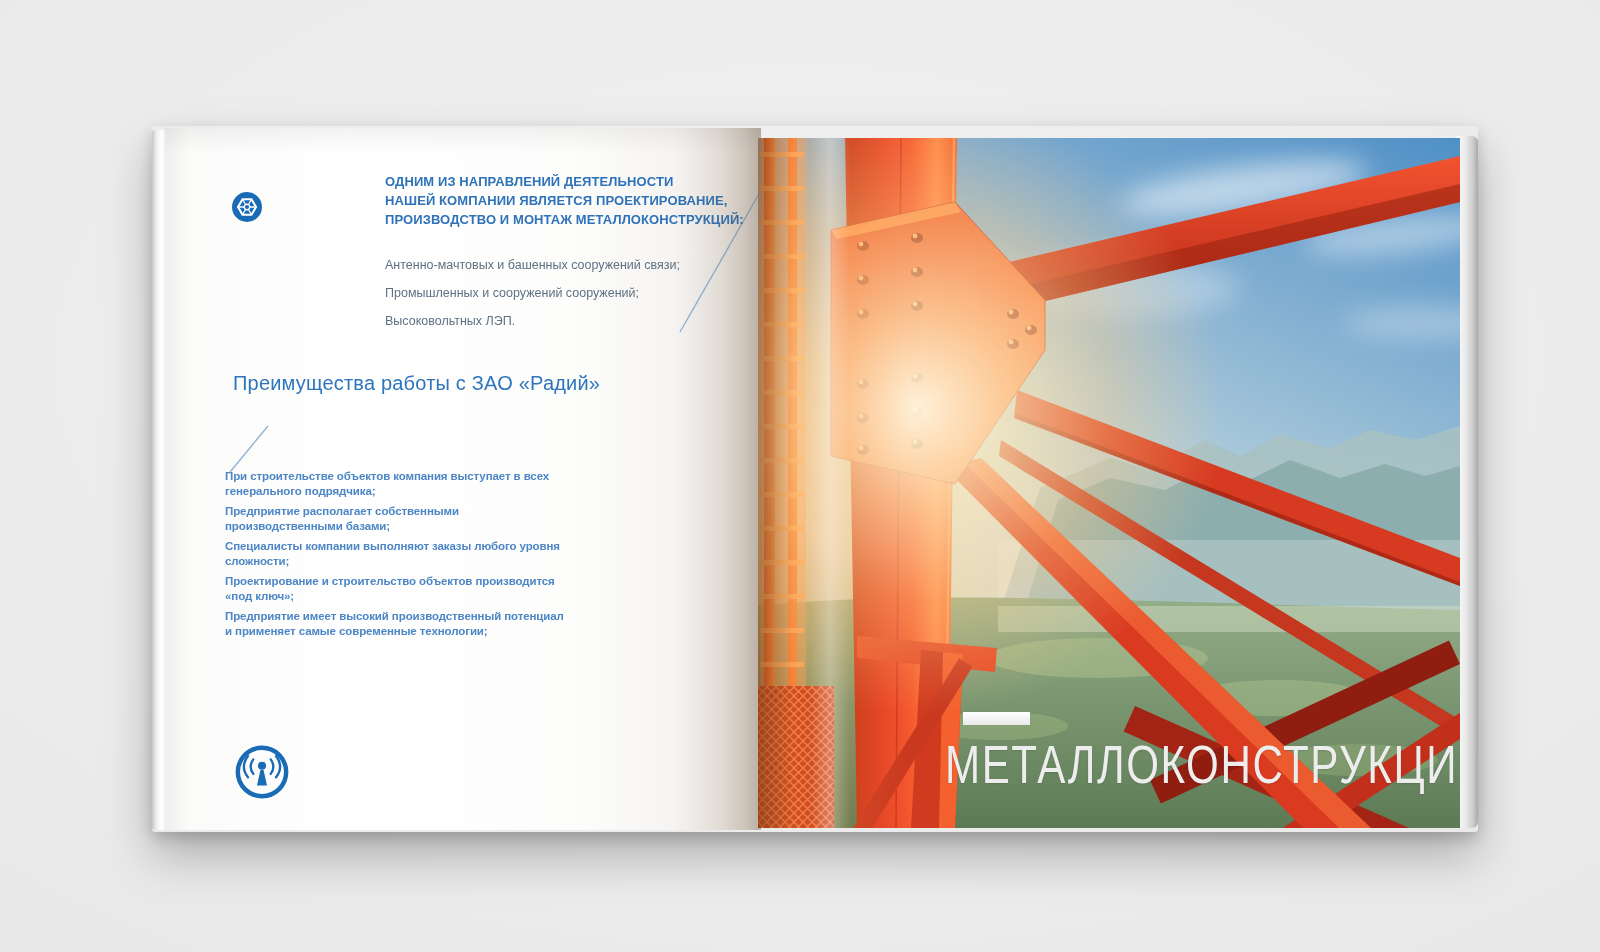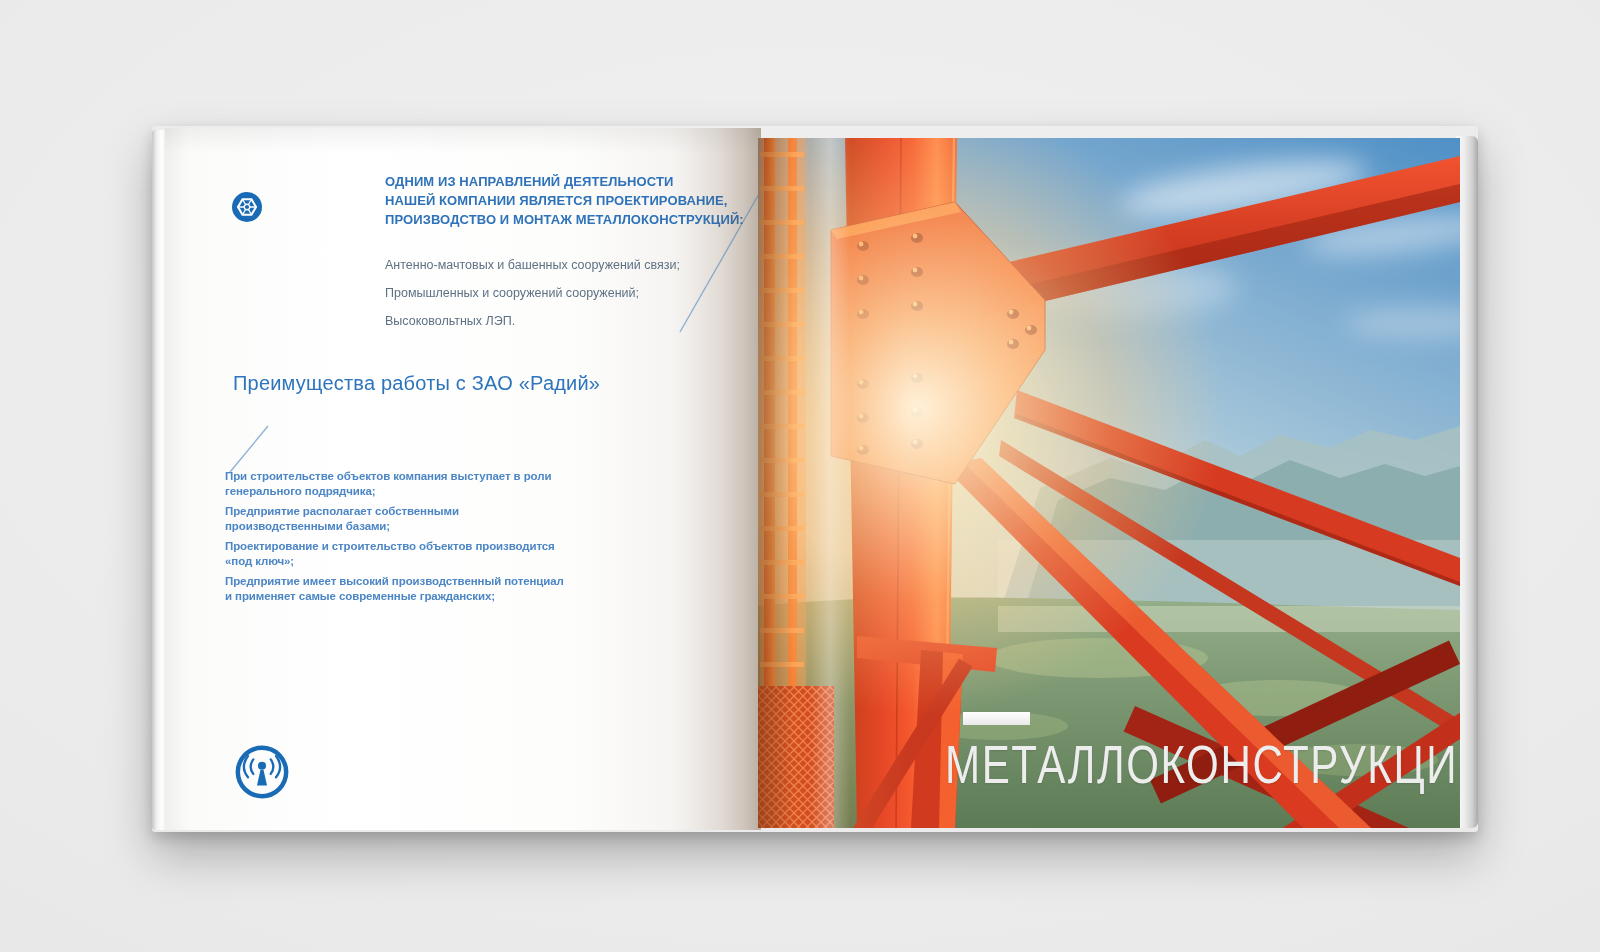--- a/index.html
+++ b/index.html
@@ -130,24 +130,25 @@
         <div class="intro-list">
           <div>Антенно-мачтовых и башенных сооружений связи;</div>
           <div>Промышленных и сооружений сооружений;</div>
           <div>Высоковольтных ЛЭП.</div>
         </div>
       </div>
 
       <div class="adv-heading">Преимущества работы с ЗАО «Радий»</div>
 
       <div class="adv-list">
-        <div>При строительстве объектов компания выступает в роли генерального подрядчика;</div>
+        <div>При строительстве объектов компания выступает в всех генерального подрядчика;</div>
         <div>Предприятие располагает собственными производственными базами;</div>
+        <div>Специалисты компании выполняют заказы любого уровня сложности;</div>
         <div>Проектирование и строительство объектов производится «под ключ»;</div>
-        <div>Предприятие имеет высокий производственный потенциал и применяет самые современные гражданских;</div>
+        <div>Предприятие имеет высокий производственный потенциал и применяет самые современные технологии;</div>
       </div>
 
       <div class="antenna">
         <svg width="58" height="58" viewBox="-30 -30 60 60">
           <circle r="25" fill="none" stroke="#1a6bb5" stroke-width="4.6"></circle>
           <circle cx="0" cy="-6.5" r="4.2" fill="#1a6bb5"></circle>
           <path d="M-5.2,14 L-1.6,-2 L1.6,-2 L5.2,14 Z" fill="#1a6bb5"></path>
           <g stroke="#1a6bb5" stroke-width="2.4" fill="none" stroke-linecap="round">
             <path d="M-9,-13 q-5.5,7.5 0,15"></path>
             <path d="M-14.5,-16.5 q-8.5,11 0,22"></path>

